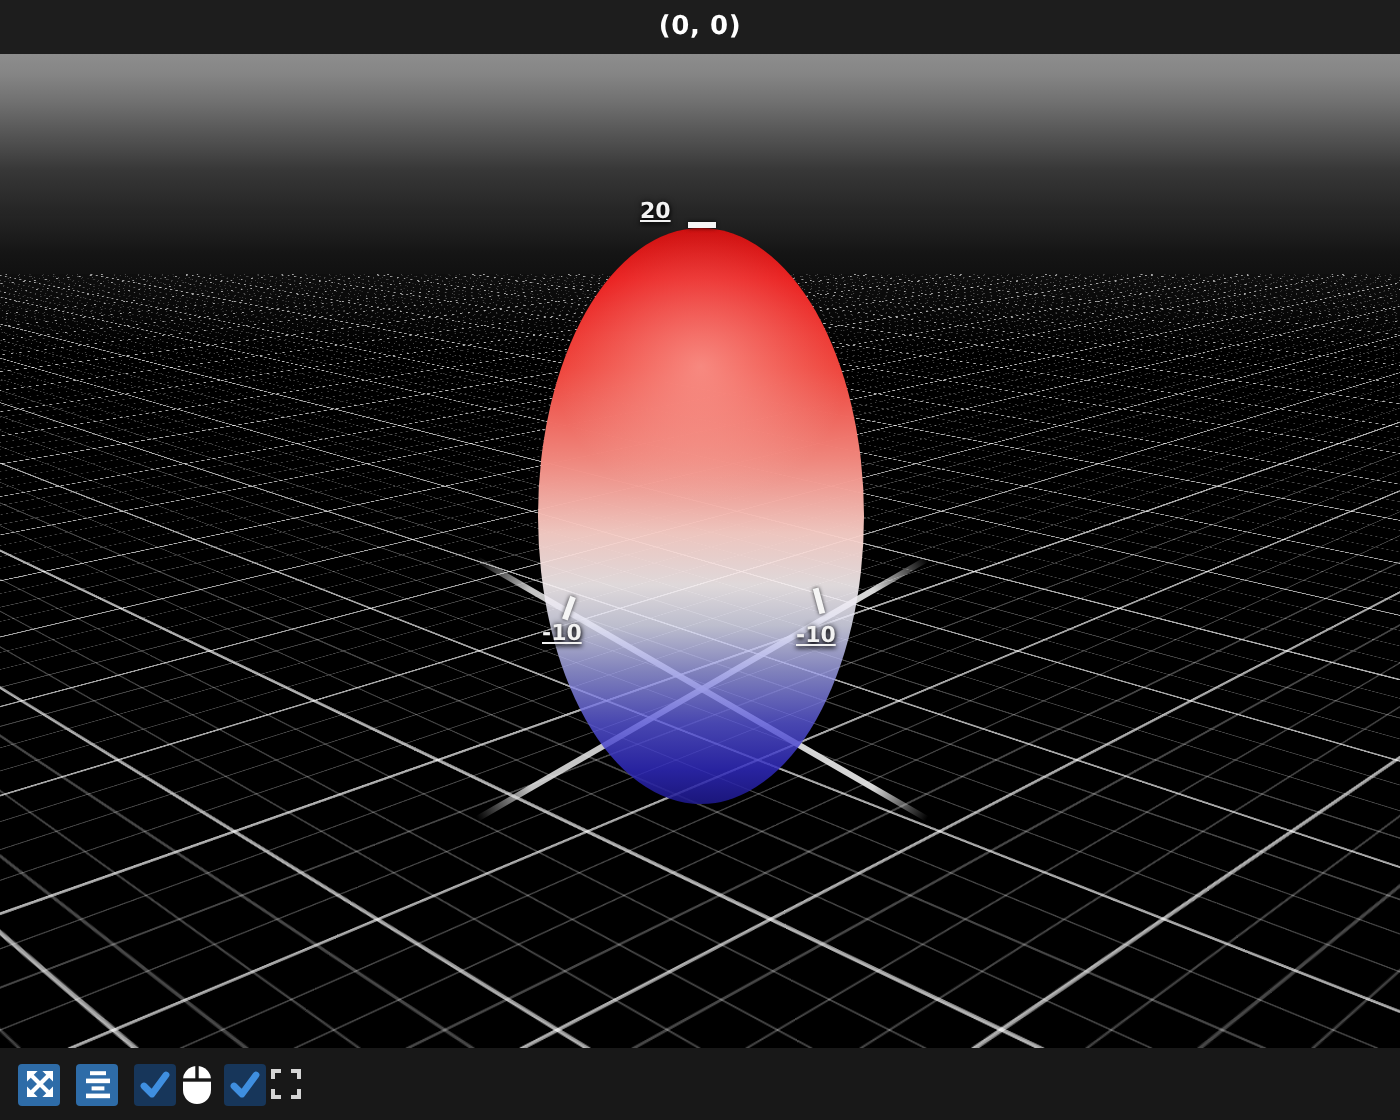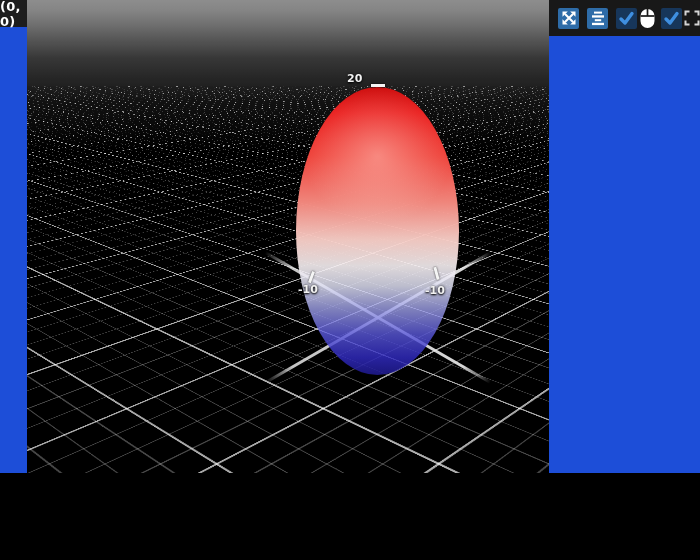--- a/index.html
+++ b/index.html
@@ -1,19 +1,19 @@
 <!DOCTYPE html>
 <html><head>
 <meta charset="utf-8">
 <style>
   html,body { margin:0; padding:0; background:#000; }
   .app {
-    width:700px; height:473px; display:flex; flex-direction:row;
+    width:700px; height:560px; display:flex; flex-direction:column;
     font-family:"DejaVu Sans","Liberation Sans",sans-serif;
-    background:#1d4ed8; overflow:hidden; position:relative;
+    background:#404040; overflow:hidden; position:relative;
   }
   
   .titlebar {
     height:27px; flex:0 0 27px; background:#1d1d1d;
     display:flex; align-items:center; justify-content:center;
   }
   .title { color:#ffffff; font-size:13px; font-weight:bold; letter-spacing:.3px; }
 
   
   .scene { position:relative; flex:1 1 auto; overflow:hidden; background:#030303; }
@@ -60,20 +60,21 @@
         rgba(160,162,235,.80) 77%,
         rgba(90,88,220,.80) 86%,
         rgba(48,42,190,.84) 94%,
         rgba(30,25,140,.88) 100%);
   }
 
   
   .axlabel {
     position:absolute; color:#f2f2f2; font-size:11px; font-weight:bold;
     text-shadow:0 1px 2px rgba(0,0,0,.95), 0 0 3px rgba(0,0,0,.75);
+    text-decoration:underline;
   }
   .lz { left:320px; top:72px; }
   .lx { left:271px; top:283px; }
   .ly { left:398px; top:284px; }
   .tick { position:absolute; background:#f5f5f5; box-shadow:0 0 2px rgba(0,0,0,.8); }
   .tick-z { left:344px; top:84px;  width:14px;  height:2.5px; }
   .tick-x { left:283px; top:271px; width:2.5px; height:12px; transform:rotate(20deg); }
   .tick-y { left:408px; top:267px; width:2.5px; height:13px; transform:rotate(-15deg); }
 
   

